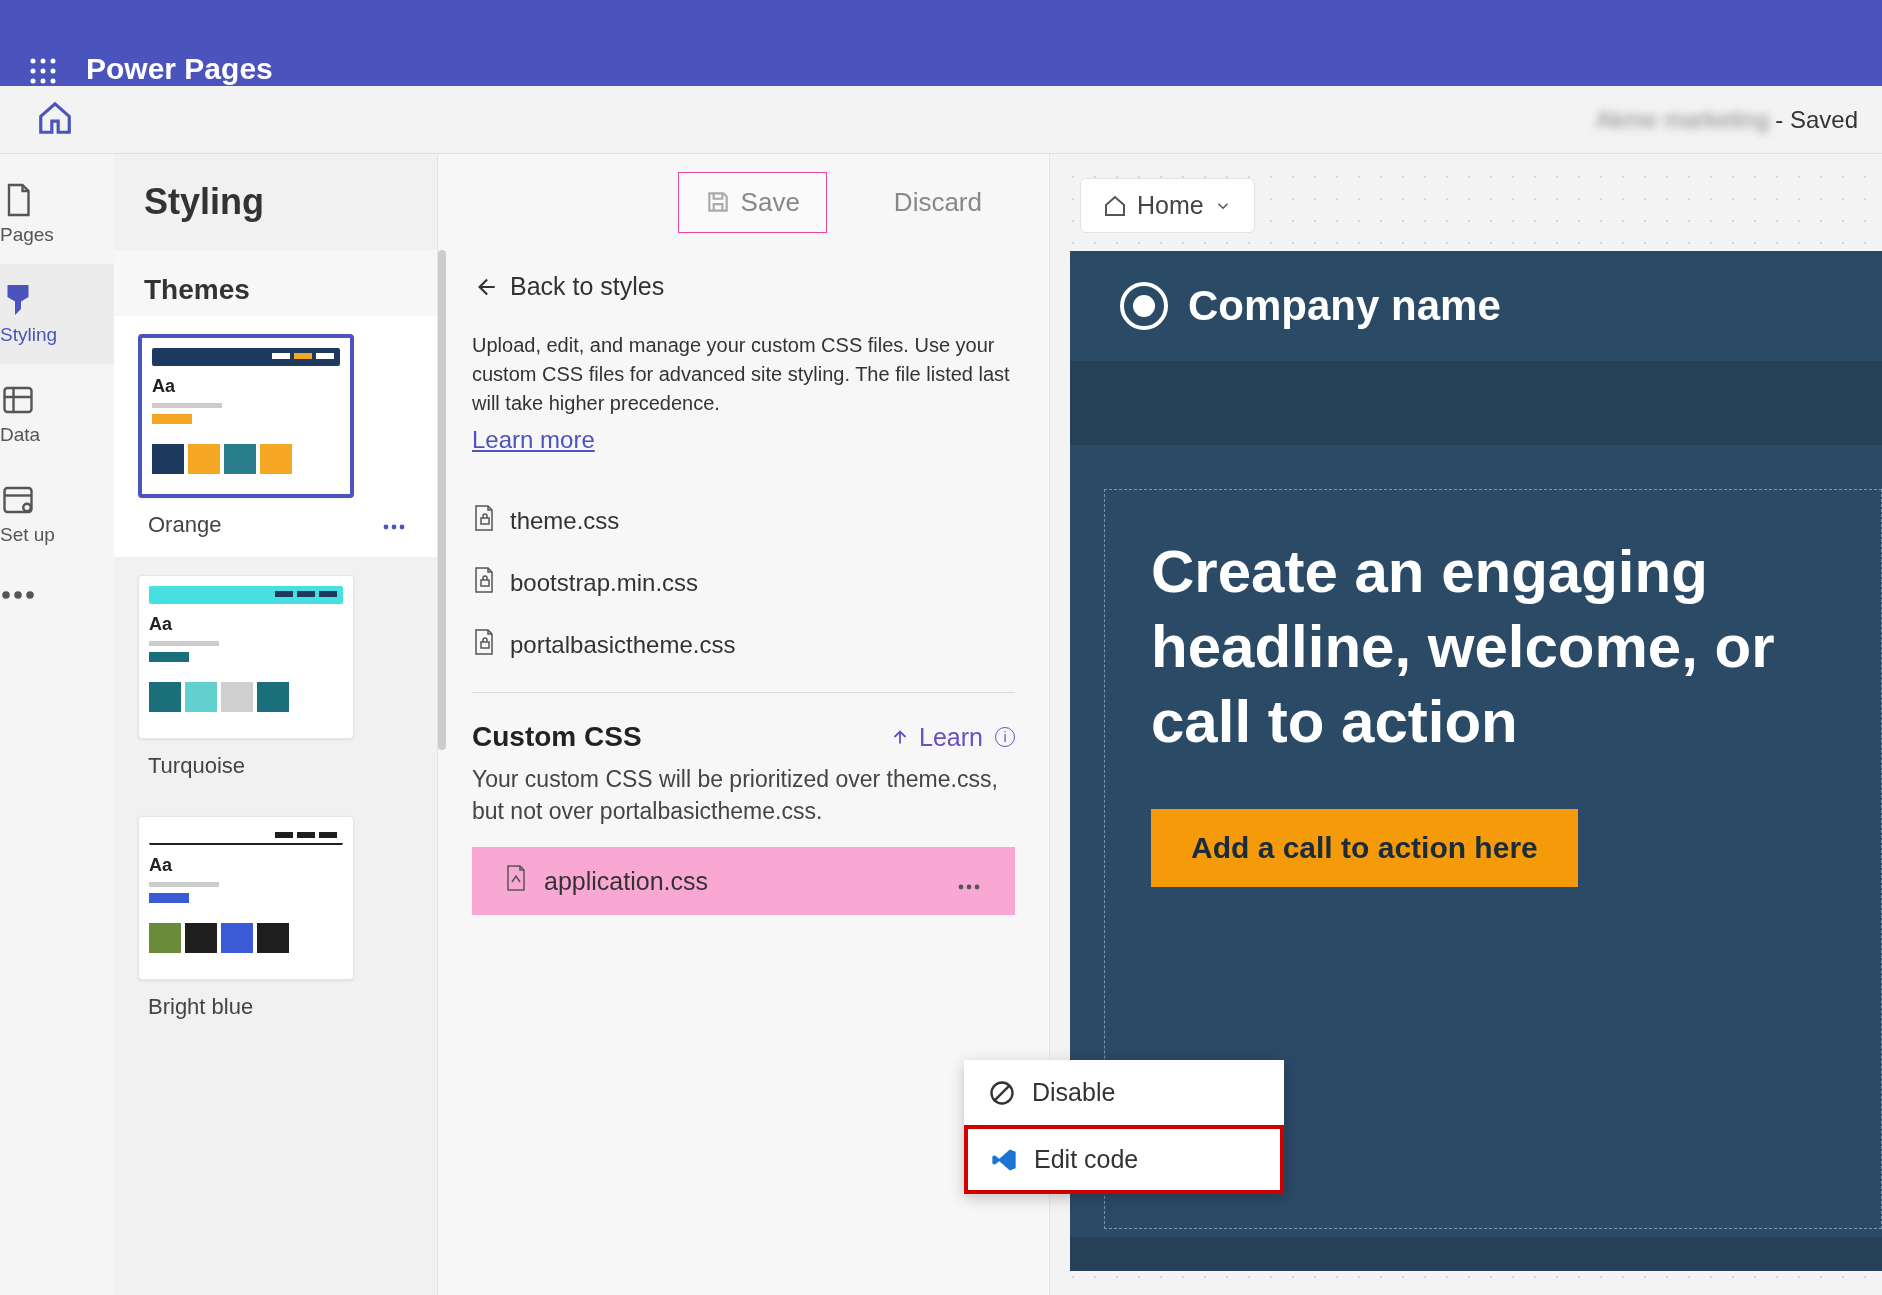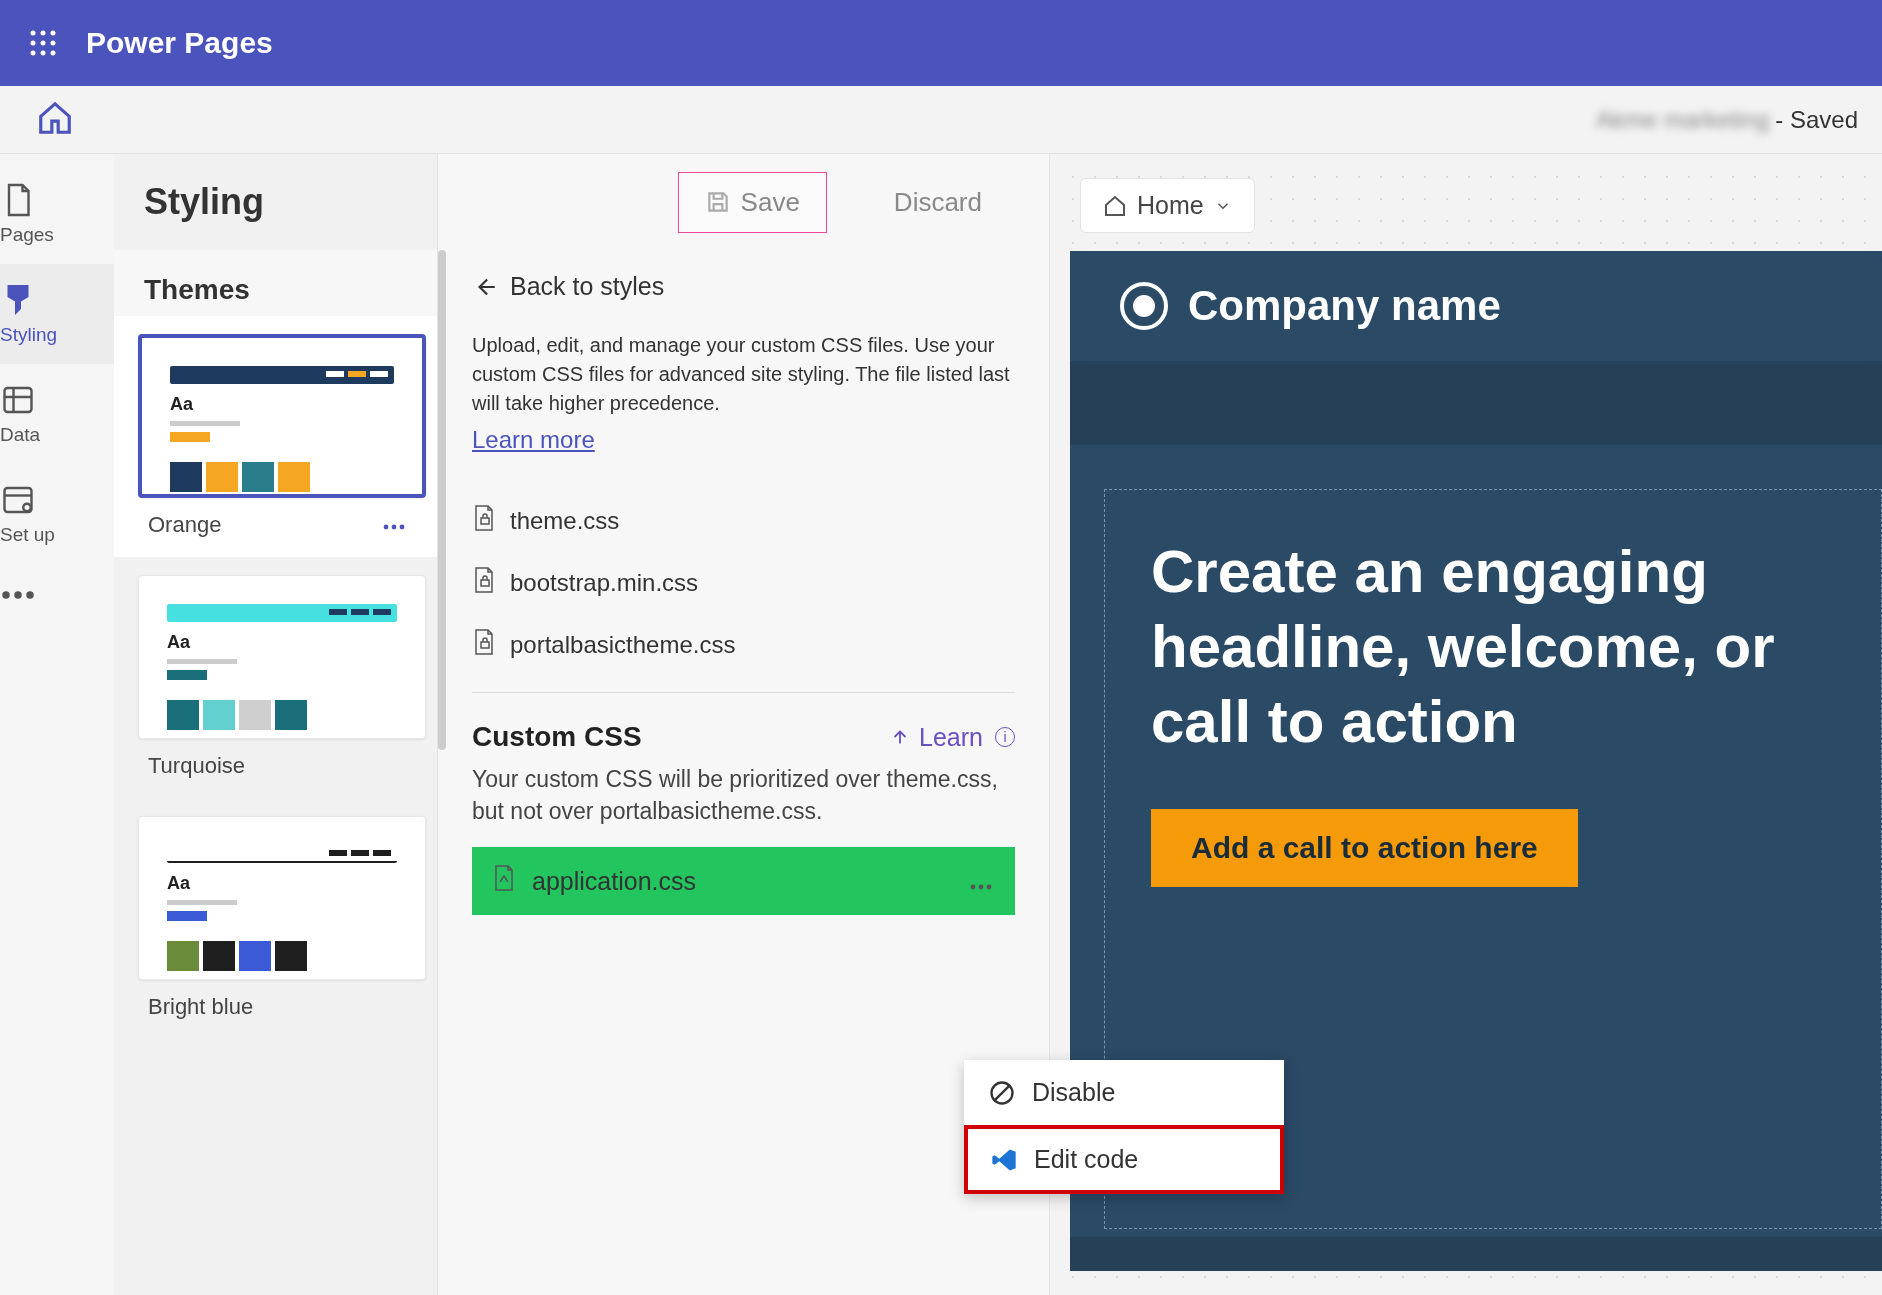--- a/index.html
+++ b/index.html
@@ -2,21 +2,21 @@
 <html><head>
 <meta charset="utf-8">
 <style>
   * { box-sizing: border-box; margin: 0; padding: 0; }
   html, body { width: 1882px; height: 1295px; font-family: "Segoe UI", Arial, sans-serif; background: #f5f5f5; overflow: hidden; }
 
   
   .top-ribbon {
     background: #4b53bc;
     height: 86px;
-    display: flex; align-items: center;
+    display: flex; align-items: flex-end;
     color: #fff;
   }
   .waffle {
     width: 86px; display:flex; align-items:center; justify-content:center;
   }
   .waffle svg { fill:#fff; }
   .app-title { font-size: 30px; font-weight:600; }
 
   
   .toolbar {
@@ -41,21 +41,21 @@
 
   
   .themes-col { width:324px; background:#f1f1f1; border-right:1px solid #e3e3e3; display:flex; flex-direction:column; }
   .styling-header { height:96px; display:flex; align-items:center; justify-content:space-between; padding:0 22px 0 30px; }
   .styling-header h1 { font-size:36px; font-weight:700; color:#333;}
   .themes-label { font-size:28px; font-weight:600; color:#333; padding:24px 30px 10px 30px; background:#f7f7f7;}
 
   .theme-list { overflow-y:auto; }
   .theme-card { padding:18px 24px 12px 24px; border-bottom:1px solid transparent; }
   .theme-card.active { background:#fff; }
-  .theme-thumb { width:288px; height:164px; border:1px solid #e7e7e7; border-radius:4px; background:#fff; box-shadow:0 1px 3px rgba(0,0,0,0.08); padding:28px; }
+  .theme-thumb { width:216px; height:164px; border:1px solid #e7e7e7; border-radius:4px; background:#fff; box-shadow:0 1px 3px rgba(0,0,0,0.08); padding:10px; }
   .theme-card.active .theme-thumb { border:4px solid #4b53bc; }
   .theme-name-row { display:flex; justify-content:space-between; align-items:center; padding:14px 6px 6px 10px;}
   .theme-name { font-size:22px; color:#444; }
   .theme-more svg { width:26px; height:6px; fill:#4b53bc; }
 
   .thumb-bar { height:18px; border-radius:2px; margin-bottom:10px;}
   .swatches { display:flex; gap:4px; margin-top:20px;}
   .sw { width:32px; height:30px; }
 
   
@@ -75,21 +75,21 @@
   .divider { border-top:1px solid #ddd; margin:16px 0 28px 0;}
 
   .custom-css-head { display:flex; align-items:center; justify-content:space-between; margin-bottom:10px;}
   .custom-css-head h2 { font-size:28px; font-weight:700; color:#222;}
   .upload { color:#6a4fc3; font-size:25px; display:flex; align-items:center; gap:8px;}
   .upload svg { stroke:#6a4fc3; fill:none; }
   .info-circle { width:20px; height:20px; border:1.5px solid #6a4fc3; border-radius:50%; display:inline-flex; align-items:center; justify-content:center; font-size:14px; color:#6a4fc3; margin-left:4px;}
 
   .note { font-size:23px; color:#444; line-height:1.4; margin-bottom:20px;}
 
-  .file-card { background:#22c55e; height:68px; display:flex; align-items:center; padding:0 20px; gap:16px; font-size:25px; color:#333;}
+  .file-card { background:#f9a8d4; height:68px; display:flex; align-items:center; padding:0 32px; gap:16px; font-size:25px; color:#333;}
   .file-card .dots { margin-left:auto; }
   .file-card .dots svg { width:28px; height:6px; fill:#555;}
 
   
   .popup { position:absolute; left:964px; top:1060px; width:320px; background:#fff; box-shadow:0 4px 14px rgba(0,0,0,0.22); z-index:50; }
   .popup-item { display:flex; align-items:center; gap:16px; padding:16px 22px; font-size:25px; color:#333; border:2px solid transparent;}
   .popup-item.highlight { border:4px solid #d10000; }
   .popup-item svg { width:28px; height:28px; }
 
   

